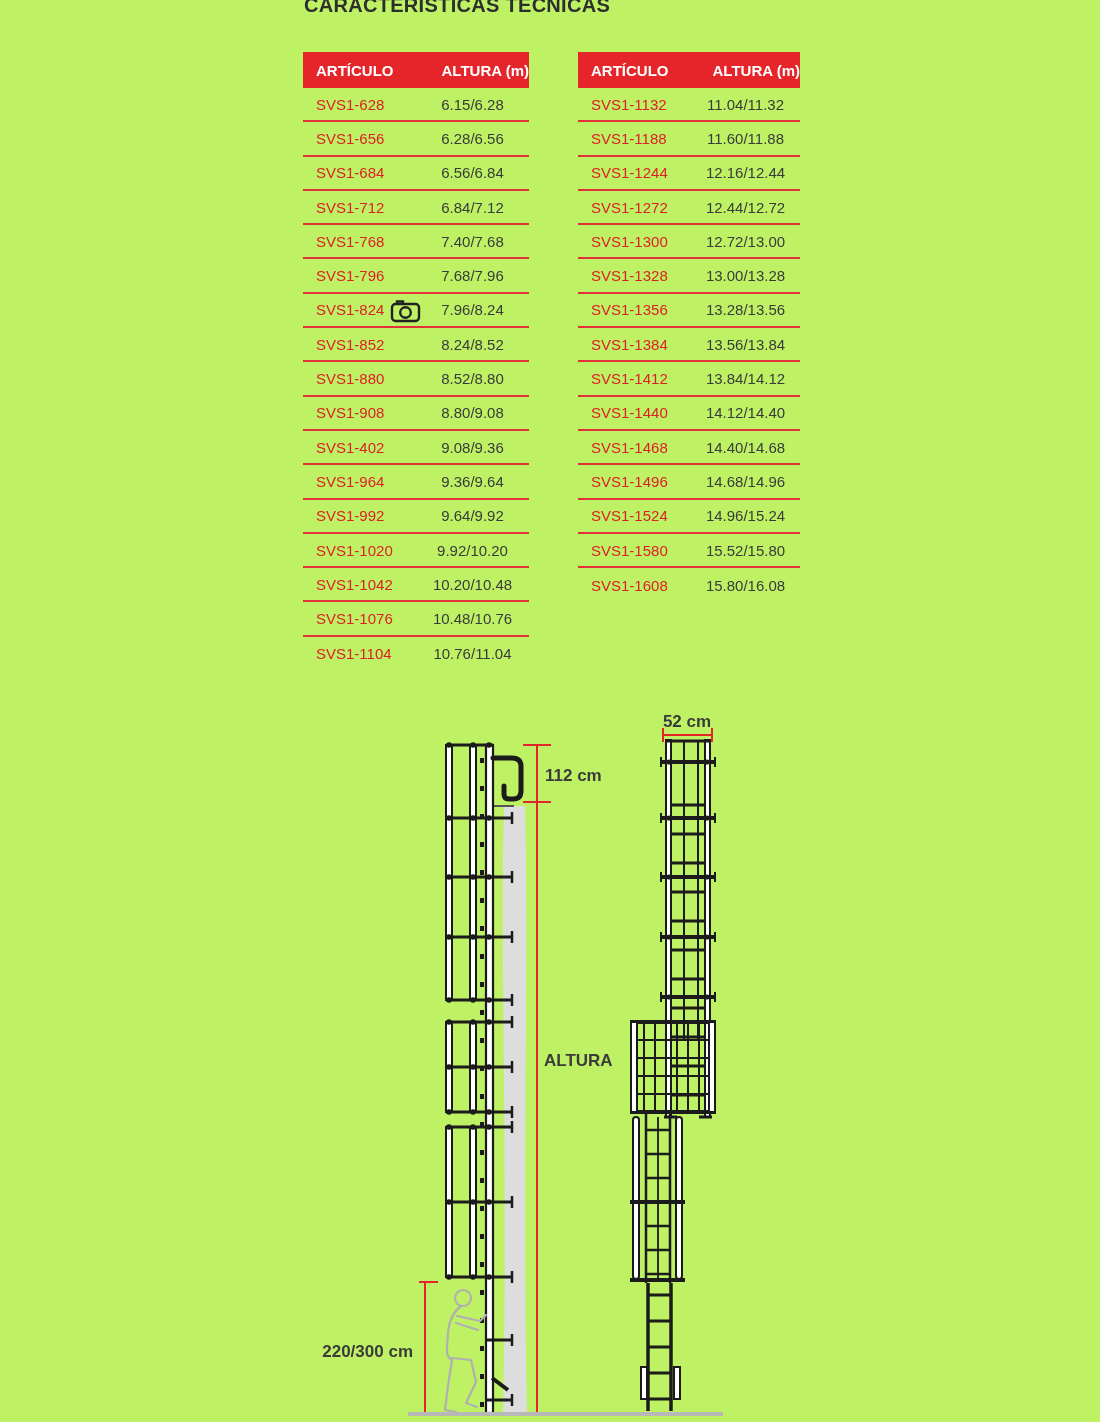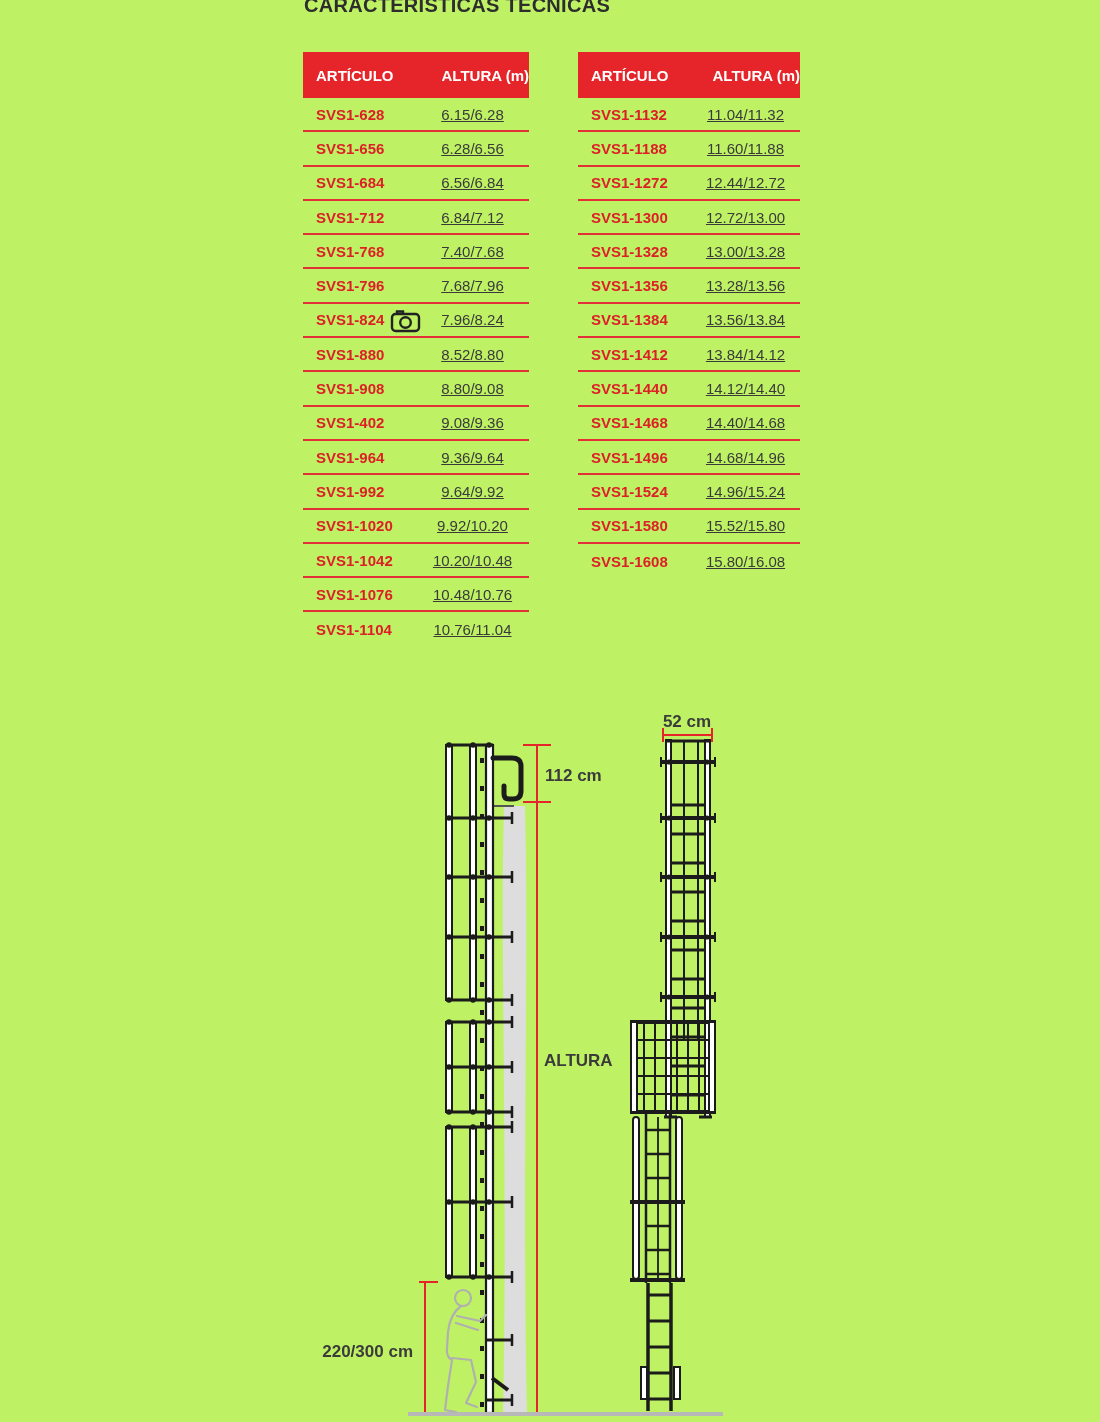--- a/index.html
+++ b/index.html
@@ -3,29 +3,29 @@
 <meta charset="utf-8">
 <style>
   html,body{margin:0;padding:0;background:#fff;}
   .page{position:relative;width:1100px;height:1422px;background:#bef264;overflow:hidden;
         font-family:"Liberation Sans",sans-serif;}
   .title{position:absolute;left:304px;top:-6px;margin:0;font-size:20px;font-weight:bold;
          color:#2d2d2d;letter-spacing:.3px;white-space:nowrap;}
   .spec-table{position:absolute;top:52px;}
   #table-left{left:303px;width:226px;}
   #table-right{left:578px;width:222px;}
-  .thead{display:flex;align-items:center;height:46px;background:#e6252a;color:#fff;
+  .thead{display:flex;align-items:center;height:36px;background:#e6252a;color:#fff;
          font-weight:bold;font-size:15px;}
   .th-art{width:100px;padding-left:13px;}
   .th-alt{flex:1;text-align:right;}
   .tr{position:relative;display:flex;align-items:center;height:34.3px;
       border-bottom:2px solid #e23237;font-size:15px;box-sizing:border-box;}
   .tr:last-child{border-bottom:none;}
-  .td-art{width:100px;padding-left:13px;font-weight:bold;color:#dd2027;white-space:nowrap;}
-  .td-alt{flex:1;text-align:center;color:#3a3a3a;text-decoration:underline;}
+  .td-art{width:100px;padding-left:13px;font-weight:normal;color:#dd2027;white-space:nowrap;}
+  .td-alt{flex:1;text-align:center;color:#3a3a3a;}
   .cam{position:absolute;left:87px;top:5px;width:31px;height:24px;}
   .diagram{position:absolute;left:0;top:700px;width:1100px;height:722px;}
   .dim-label{font:bold 17px "Liberation Sans",sans-serif;fill:#3b3b3b;}
 </style>
 </head>
 <body>
 
 <div class="page">
 
   <h1 class="title">CARACTERÍSTICAS TÉCNICAS</h1>
@@ -63,20 +63,24 @@
         <div class="tr">
           <span class="td-art">SVS1-824</span>
           <span class="td-alt">7.96/8.24</span>
           <svg class="cam" viewBox="0 0 31 24">
             <rect x="2" y="5" width="27" height="17" rx="3.5" fill="none" stroke="#222" stroke-width="2.4"></rect>
             <path d="M7 5 V2.5 H13 V5" fill="none" stroke="#222" stroke-width="2.4"></path>
             <circle cx="15.5" cy="13.5" r="5.3" fill="none" stroke="#222" stroke-width="2.4"></circle>
           </svg>
         </div>
         <div class="tr">
+          <span class="td-art">SVS1-852</span>
+          <span class="td-alt">8.24/8.52</span>
+        </div>
+        <div class="tr">
           <span class="td-art">SVS1-880</span>
           <span class="td-alt">8.52/8.80</span>
         </div>
         <div class="tr">
           <span class="td-art">SVS1-908</span>
           <span class="td-alt">8.80/9.08</span>
         </div>
         <div class="tr">
           <span class="td-art">SVS1-402</span>
           <span class="td-alt">9.08/9.36</span>
@@ -114,20 +118,24 @@
       <span class="th-alt">ALTURA (m)</span>
     </div>
     <div class="tbody">
         <div class="tr">
           <span class="td-art">SVS1-1132</span>
           <span class="td-alt">11.04/11.32</span>
         </div>
         <div class="tr">
           <span class="td-art">SVS1-1188</span>
           <span class="td-alt">11.60/11.88</span>
+        </div>
+        <div class="tr">
+          <span class="td-art">SVS1-1244</span>
+          <span class="td-alt">12.16/12.44</span>
         </div>
         <div class="tr">
           <span class="td-art">SVS1-1272</span>
           <span class="td-alt">12.44/12.72</span>
         </div>
         <div class="tr">
           <span class="td-art">SVS1-1300</span>
           <span class="td-alt">12.72/13.00</span>
         </div>
         <div class="tr">

